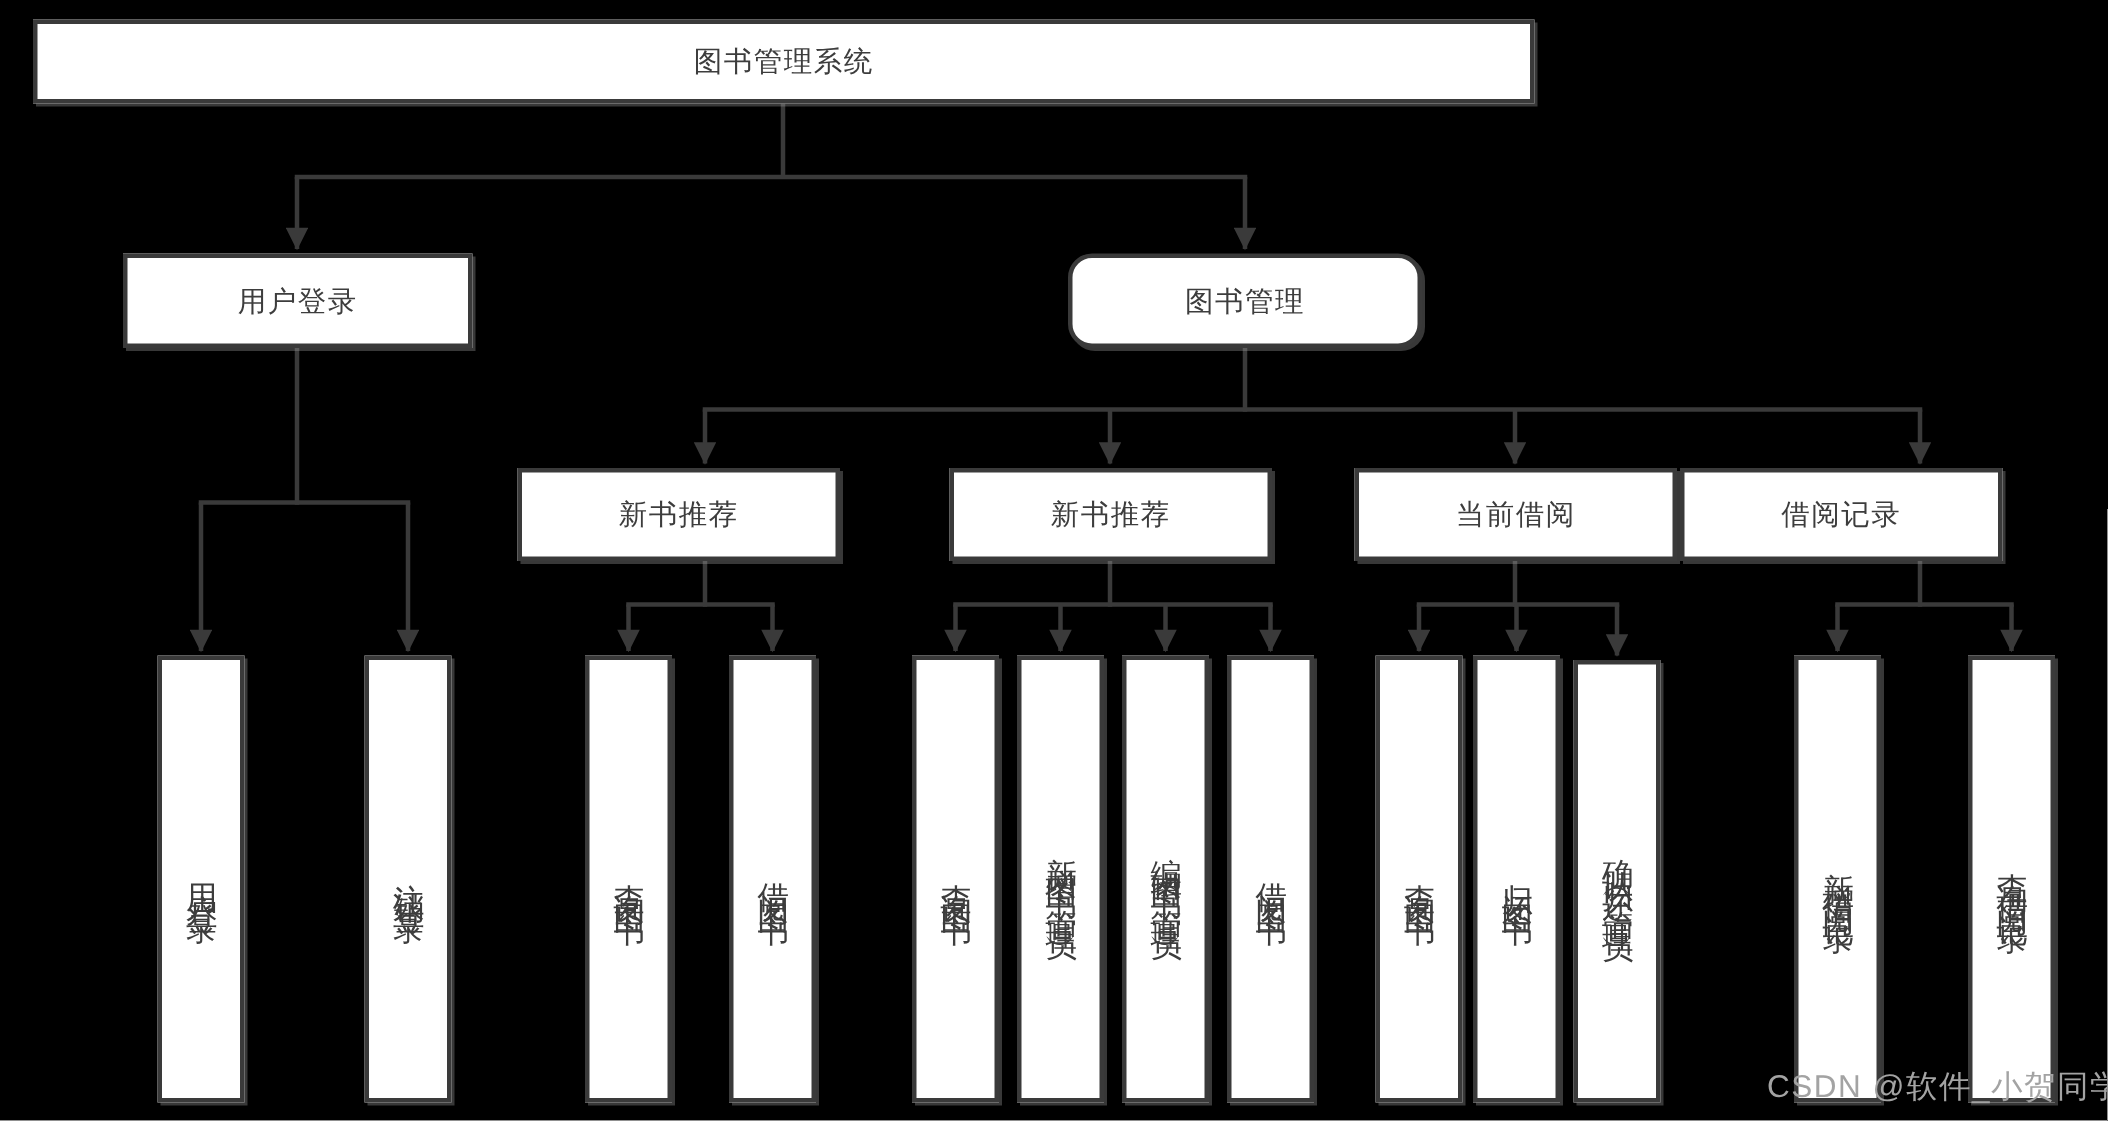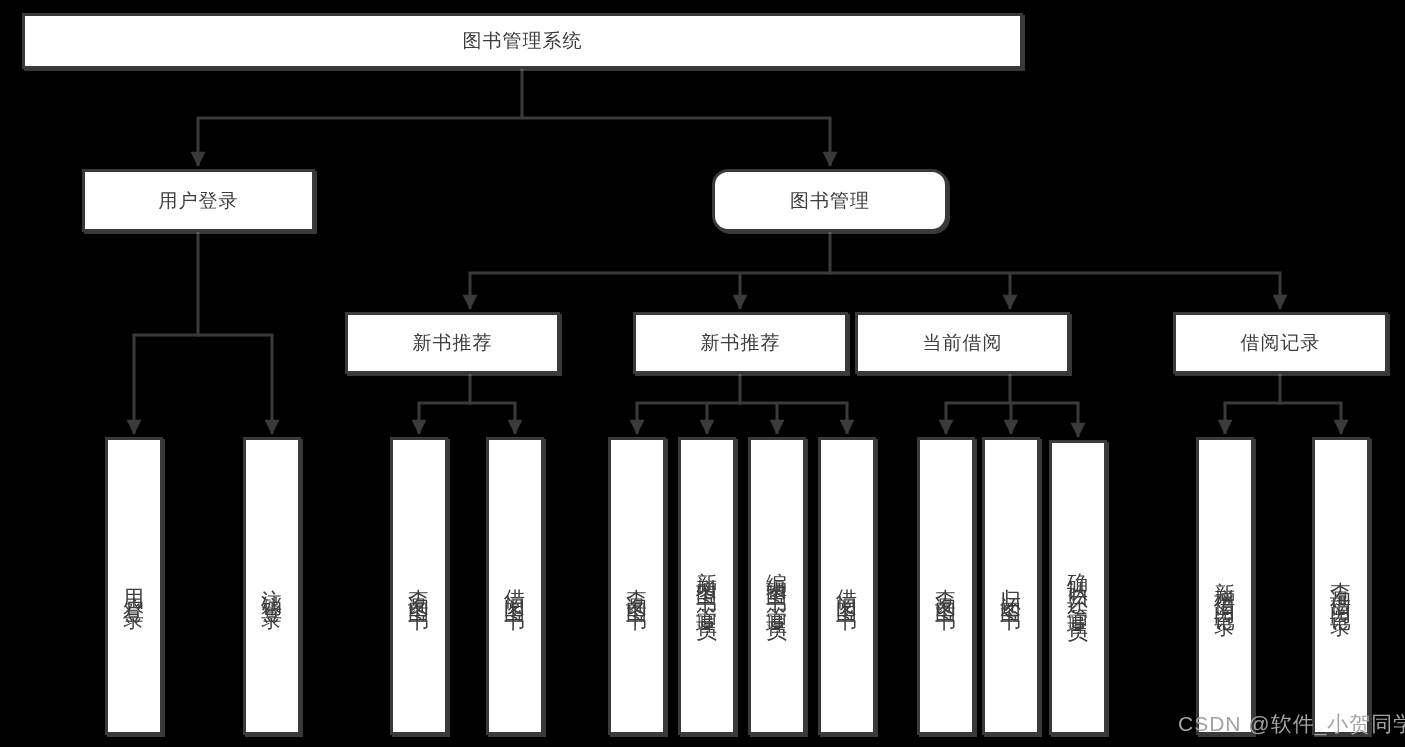--- a/index.html
+++ b/index.html
@@ -123,24 +123,24 @@
   <div class="box" style="left:712px; top:169px; width:236px; height:63px;border-radius:16px;">
     <span class="hlabel">图书管理</span>
   </div>
 
   <div class="box" style="left:345px; top:312px; width:215px; height:62px;">
     <span class="hlabel">新书推荐</span>
   </div>
   <div class="box" style="left:633px; top:312px; width:215px; height:62px;">
     <span class="hlabel">新书推荐</span>
   </div>
-  <div class="box" style="left:855px; top:312px; width:215px; height:62px;">
+  <div class="box" style="left:903px; top:312px; width:215px; height:62px;">
     <span class="hlabel">当前借阅</span>
   </div>
-  <div class="box" style="left:1173px; top:312px; width:215px; height:62px;">
+  <div class="box" style="left:1120px; top:312px; width:215px; height:62px;">
     <span class="hlabel">借阅记录</span>
   </div>
 
   <div class="box leaf" style="left:105px; top:437px; width:58px; height:298px;">
     <span class="vlabel">用户登录</span>
   </div>
   <div class="box leaf" style="left:243px; top:437px; width:58px; height:298px;">
     <span class="vlabel">注销登录</span>
   </div>
 

